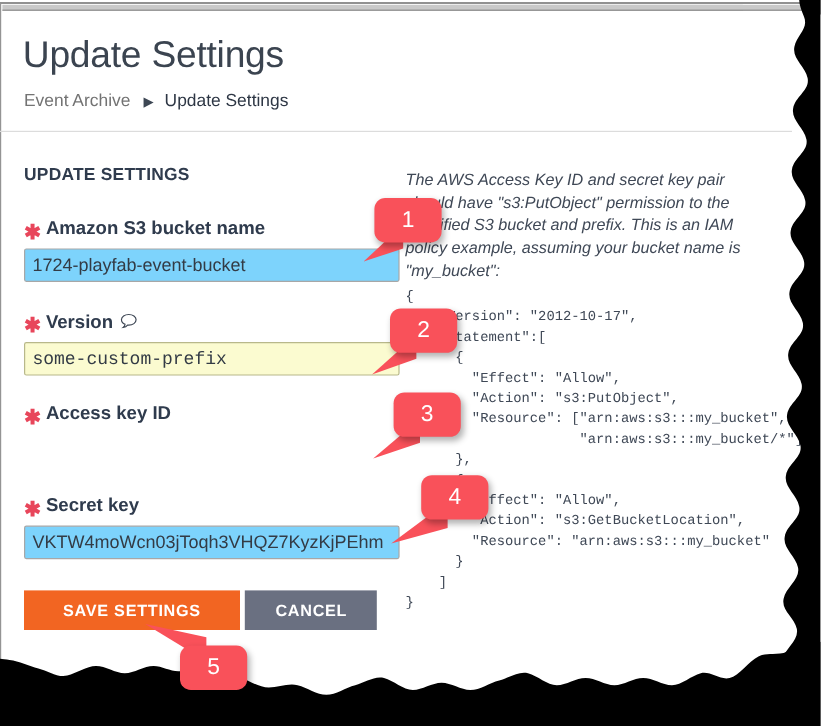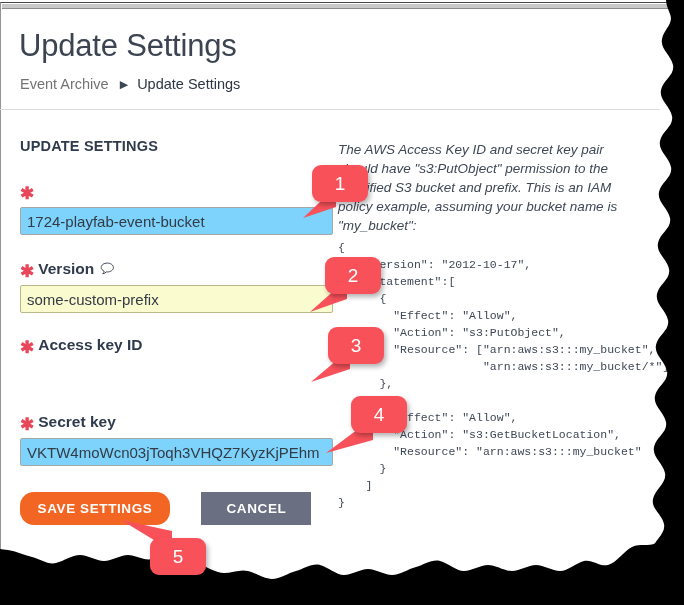--- a/index.html
+++ b/index.html
@@ -123,41 +123,40 @@
     background: #7dd3fc;
     font-family: "Liberation Sans", sans-serif;
     font-size: 15px;
     color: #333b45;
     padding: 0 6px;
     outline: none;
   }
   .field-input.highlight {
     background: #fbfbd0;
     border-color: #b8b88a;
+    font-family: Liberation Mono, monospace;
   }
 
   
   .btn-row { position: absolute; left: 20px; top: 492px; }
   .btn {
     display: inline-block;
     font-family: "Liberation Sans", sans-serif;
     font-size: 13.5px;
     font-weight: bold;
     letter-spacing: 0.6px;
     color: #ffffff;
     border: none;
     cursor: pointer;
     text-align: center;
     box-sizing: border-box;
   }
   .btn-save {
-    width: 150px; height: 33px;
+    width: 180px; height: 33px;
     background: #f26522;
-    margin-right: 27px;
-    border-radius: 14px;
   }
   .btn-cancel {
     width: 110px; height: 33px;
     background: #6a7081;
     text-align: center;
   }
 
   
   .help-panel {
     position: absolute;
@@ -228,20 +227,21 @@
       <span class="bc-sep">▶</span>
       <span class="bc-current">Update Settings</span>
     </div>
   </div>
 
   <div class="section-heading">UPDATE SETTINGS</div>
 
   <div class="field" style="top:180px;">
     <div class="field-label">
       <span class="req-star">✱</span>
+      <span>Amazon S3 bucket name</span>
     </div>
     <input class="field-input" type="text" value="1724-playfab-event-bucket" style="">
   </div>
 
   <div class="field" style="top:258px;">
     <div class="field-label">
       <span class="req-star">✱</span>
       <span>Version</span>
       <span class="comment-icon">
         <svg width="15" height="13" viewBox="0 0 15 13">

